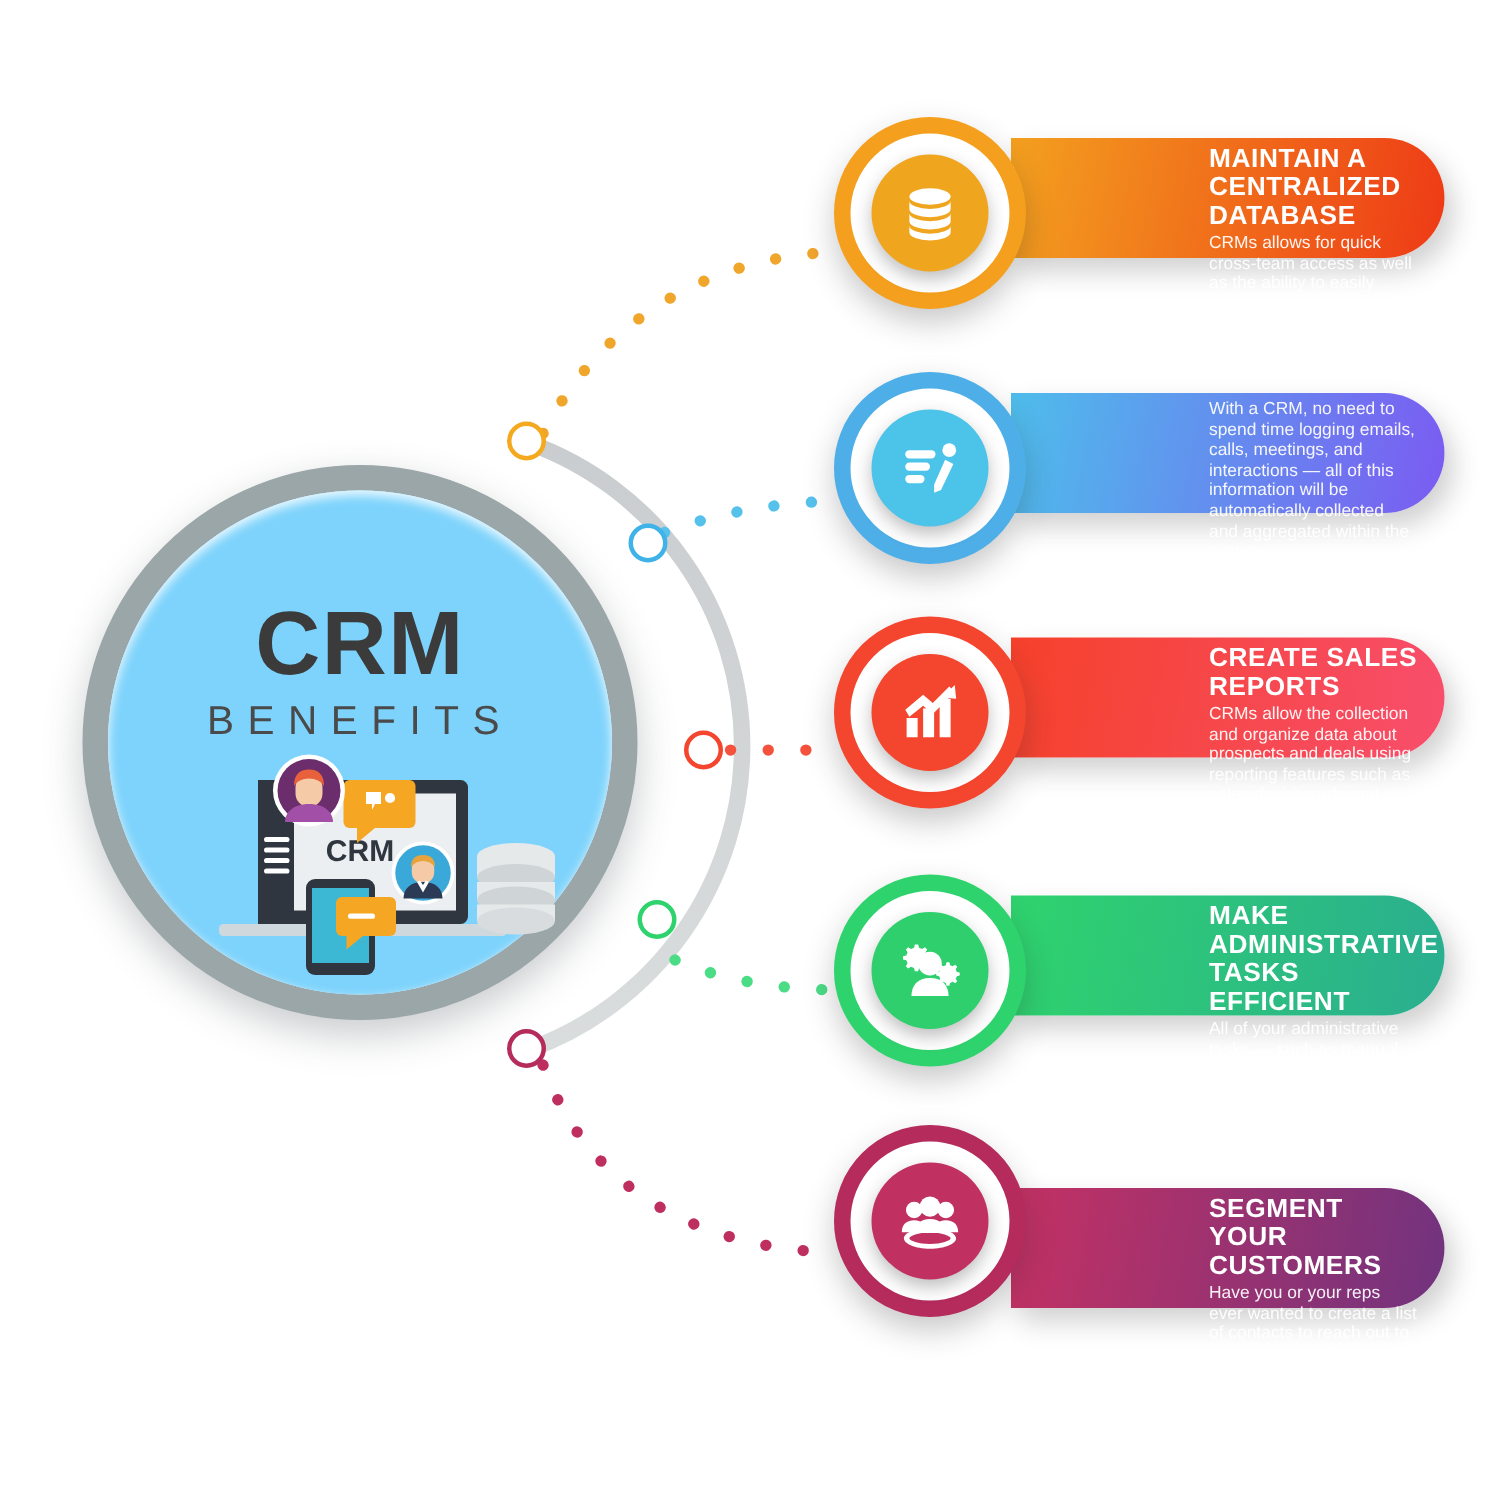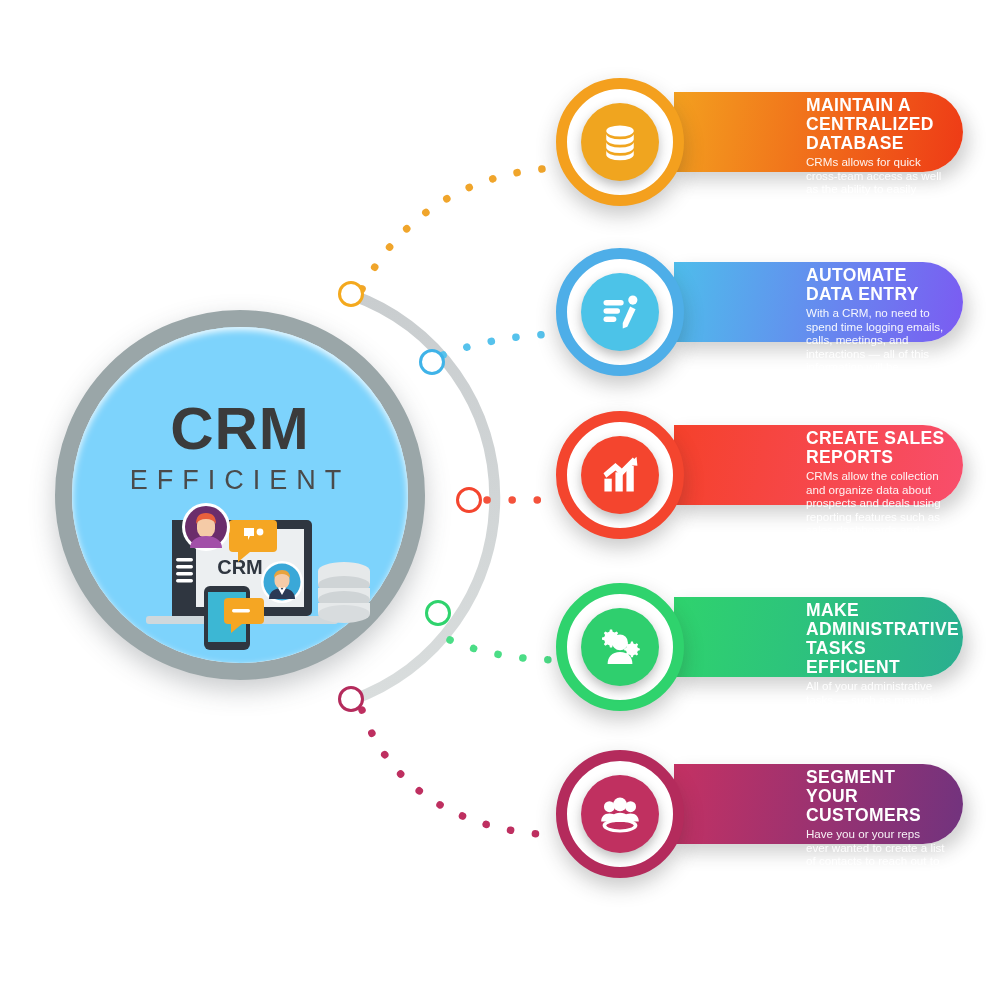--- a/index.html
+++ b/index.html
@@ -107,21 +107,21 @@
     <path d="M 443,355 C 470,345 505,336 556,334" fill="none" stroke="#56C2EC" stroke-width="7.5" stroke-linecap="round" stroke-dasharray="0.1 25"></path>
     <path d="M 487,500 L 556,500" fill="none" stroke="#F4523C" stroke-width="7.5" stroke-linecap="round" stroke-dasharray="0.1 25"></path>
     <path d="M 450,640 C 478,652 512,659 556,660" fill="none" stroke="#4BDD86" stroke-width="7.5" stroke-linecap="round" stroke-dasharray="0.1 25"></path>
     <path d="M 362,710 C 390,790 462,832 556,835" fill="none" stroke="#BE2F60" stroke-width="7.5" stroke-linecap="round" stroke-dasharray="0.1 25"></path>
   </svg>
 
   <div class="hub" style="border-color: rgb(154, 166, 168);">
     <div class="hub-inner">
 
       <div class="hub-title">CRM</div>
-      <div class="hub-sub">EFFICIENT</div>
+      <div class="hub-sub">BENEFITS</div>
 
       <svg class="hub-art" viewBox="0 0 250 150">
 
         <rect x="40" y="18" width="140" height="96" rx="5" fill="#2f3640"></rect>
         <rect x="62" y="27" width="110" height="78" fill="#eceff1"></rect>
 
         <rect x="40" y="18" width="24" height="96" fill="#2f3640"></rect>
 
         <rect x="44" y="56" width="17" height="3.4" rx="1.7" fill="#ffffff"></rect>
         <rect x="44" y="63" width="17" height="3.4" rx="1.7" fill="#ffffff"></rect>
@@ -200,21 +200,20 @@
           <path d="M9 24 v6 a15 6 0 0 0 30 0 v-6 a15 6 0 0 1 -30 0 z"></path>
           <path d="M9 33 v5 a15 6 0 0 0 30 0 v-5 a15 6 0 0 1 -30 0 z"></path>
         </svg>
       </div>
     </div>
   </div>
 
   <div class="card" style="left:556px;top:248px;right:37px;">
     <div class="pill" style="background: linear-gradient(100deg, rgb(78, 189, 235) 0%, rgb(123, 91, 242) 100%);">
       <div class="pill-text">
-        <p class="card-title">AUTOMATE DATA ENTRY</p>
         <p class="card-body">With a CRM, no need to spend time logging emails, calls, meetings, and interactions — all of this information will be automatically collected and aggregated within the system.</p>
       </div>
     </div>
     <div class="badge" style="border-color: rgb(78, 174, 232);">
       <div class="badge-core" style="background: rgb(76, 195, 232);">
         <svg viewBox="0 0 48 48" fill="#fff">
           <rect x="6" y="11" width="22" height="6" rx="3"></rect>
           <rect x="6" y="20" width="18" height="6" rx="3"></rect>
           <rect x="6" y="29" width="14" height="6" rx="3"></rect>
           <path d="M38 6 a5 5 0 0 1 5 5 a5 5 0 0 1 -5 5 a5 5 0 0 1 -5 -5 a5 5 0 0 1 5 -5 z"></path>
@@ -258,21 +257,21 @@
           <circle cx="14.2" cy="15.2" r="3.6" fill="#fff" fill-opacity="0"></circle>
           <path d="M36 18 l2.1 0 l.5 2.1 l1.9 .8 l1.8 -1.1 l1.5 1.5 l-1.1 1.8 l.8 1.9 l2.1 .5 l0 2.1 l-2.1 .5 l-.8 1.9 l1.1 1.8 l-1.5 1.5 l-1.8 -1.1 l-1.9 .8 l-.5 2.1 l-2.1 0 l-.5 -2.1 l-1.9 -.8 l-1.8 1.1 l-1.5 -1.5 l1.1 -1.8 l-.8 -1.9 l-2.1 -.5 l0 -2.1 l2.1 -.5 l.8 -1.9 l-1.1 -1.8 l1.5 -1.5 l1.8 1.1 l1.9 -.8 z"></path>
           <circle cx="24" cy="19" r="8.6"></circle>
           <path d="M24 29.5 c -9 0 -13.5 5.5 -13.5 13 h27 c 0 -7.5 -4.5 -13 -13.5 -13 z"></path>
         </svg>
       </div>
     </div>
   </div>
 
   <div class="card" style="left:556px;top:750px;right:37px;">
-    <div class="pill" style="background: linear-gradient(100deg, rgb(196, 49, 99) 0%, rgb(113, 51, 126) 100%);">
+    <div class="pill" style="background: linear-gradient(100deg, rgb(196, 49, 99) 0%, rgb(113, 51, 126) 100%); margin-top: 28px;">
       <div class="pill-text">
         <p class="card-title">SEGMENT YOUR CUSTOMERS</p>
         <p class="card-body">Have you or your reps ever wanted to create a list of contacts to reach out to based on specific criteria? CRMs allow you to sort contacts by data that you've collected about them over time.</p>
       </div>
     </div>
     <div class="badge" style="border-color: rgb(180, 43, 92);">
       <div class="badge-core" style="background: rgb(192, 48, 96);">
         <svg viewBox="0 0 48 48" fill="#fff">
           <circle cx="12.5" cy="16" r="6"></circle>
           <path d="M12.5 23.5 c -6 0 -9 3.6 -9 8.6 h18 c 0 -5 -3 -8.6 -9 -8.6 z"></path>

